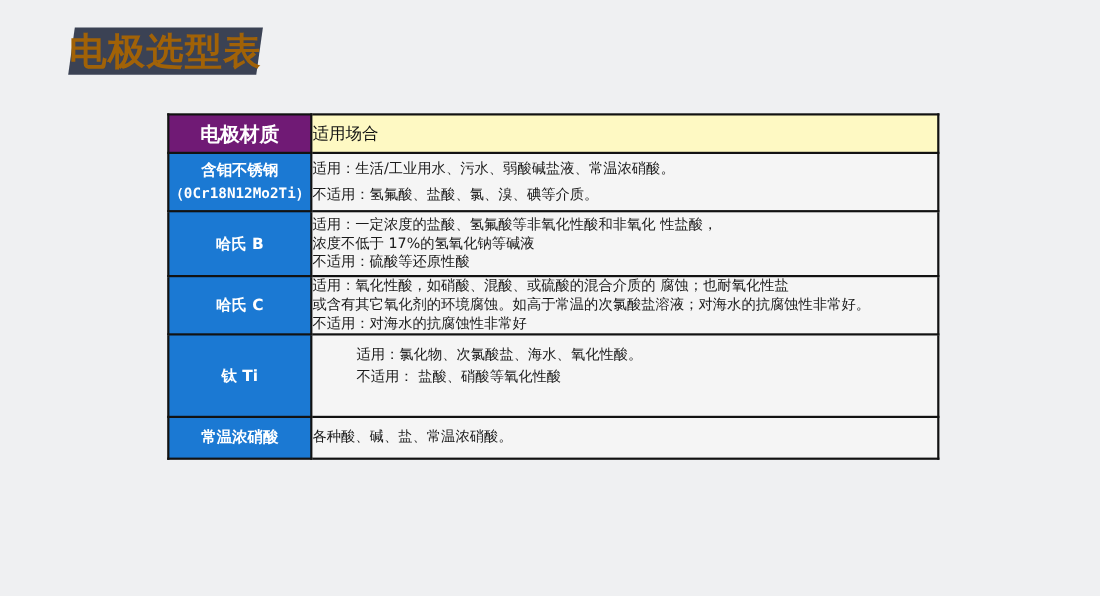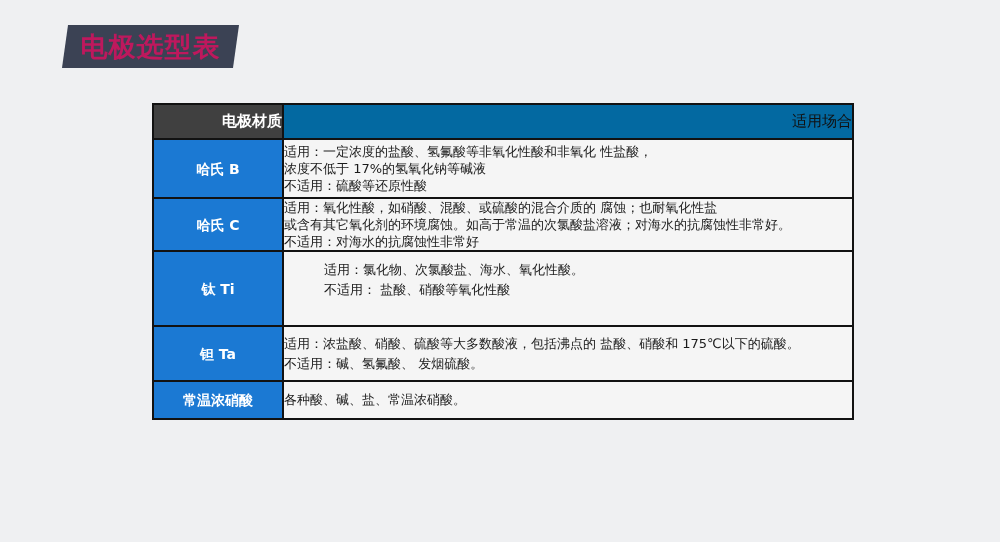--- a/index.html
+++ b/index.html
@@ -14,45 +14,45 @@
   .banner{
     position:absolute;left:65px;top:25px;
     width:171px;height:43px;
     background:#3b4254;
     transform:skewX(-8deg);
   }
   .banner-text{
     position:absolute;left:65px;top:25px;
     width:171px;height:43px;
     display:flex;align-items:center;justify-content:center;
-    color:#be185d;font-size:27px;font-weight:bold;
+    color:#a16207;font-size:34px;font-weight:bold;
     letter-spacing:1px;white-space:nowrap;
   }
   
   table.etable{
     position:absolute;left:152px;top:103px;
     width:700px;
     border-collapse:collapse;
     table-layout:fixed;
   }
   table.etable th, table.etable td{
     border:2px solid #121212;
     padding:0;
   }
   col.c-mat{width:130px;}
   col.c-app{width:570px;}
   th.mat-h{
-    background:#404040;color:#ffffff;
-    font-size:15px;font-weight:bold;
-    height:33px;text-align:right;
+    background:#701a75;color:#ffffff;
+    font-size:18px;font-weight:bold;
+    height:33px;text-align:center;
   }
   th.app-h{
-    background:#0369a1;color:#111111;
+    background:#fef9c3;color:#111111;
     font-size:15px;font-weight:normal;
-    text-align:right;
+    text-align:left;
   }
   td.mat{
     background:#1b79d3;color:#ffffff;
     text-align:center;vertical-align:middle;
     font-size:14px;font-weight:bold;
   }
   td.mat .mat-line{line-height:22px;}
   td.mat .mat-line.sub{font-size:13px;font-weight:bold;font-family:"DejaVu Sans Mono","Liberation Mono",monospace;}
   td.app{
     background:#f5f5f5;color:#1a1a1a;
@@ -80,20 +80,30 @@
     <col class="c-mat">
       <col class="c-app">
   </colgroup>
   <thead>
     <tr>
       <th class="mat-h">电极材质</th>
       <th class="app-h">适用场合</th>
     </tr>
   </thead>
   <tbody id="tbody">
+      <tr class="r0">
+        <td class="mat">
+          <div class="mat-line">含钼不锈钢</div>
+          <div class="mat-line sub">（0Cr18N12Mo2Ti）</div>
+        </td>
+        <td class="app">
+          <div class="app-line">适用：生活/工业用水、污水、弱酸碱盐液、常温浓硝酸。</div>
+          <div class="app-line">不适用：氢氟酸、盐酸、氯、溴、碘等介质。</div>
+        </td>
+      </tr>
       <tr class="r1">
         <td class="mat">
           <div class="mat-line">哈氏 B</div>
         </td>
         <td class="app">
           <div class="app-line">适用：一定浓度的盐酸、氢氟酸等非氧化性酸和非氧化 性盐酸，</div>
           <div class="app-line">浓度不低于 17%的氢氧化钠等碱液</div>
           <div class="app-line">不适用：硫酸等还原性酸</div>
         </td>
       </tr>
@@ -109,29 +119,20 @@
       </tr>
       <tr class="r3">
         <td class="mat">
           <div class="mat-line">钛 Ti</div>
         </td>
         <td class="app">
           <div class="app-line">适用：氯化物、次氯酸盐、海水、氧化性酸。</div>
           <div class="app-line">不适用： 盐酸、硝酸等氧化性酸</div>
         </td>
       </tr>
-      <tr class="r4">
-        <td class="mat">
-          <div class="mat-line">钽 Ta</div>
-        </td>
-        <td class="app">
-          <div class="app-line">适用：浓盐酸、硝酸、硫酸等大多数酸液，包括沸点的 盐酸、硝酸和 175℃以下的硫酸。</div>
-          <div class="app-line">不适用：碱、氢氟酸、 发烟硫酸。</div>
-        </td>
-      </tr>
       <tr class="r5">
         <td class="mat">
           <div class="mat-line">常温浓硝酸</div>
         </td>
         <td class="app">
           <div class="app-line">各种酸、碱、盐、常温浓硝酸。</div>
         </td>
       </tr>
     </tbody>
 </table>

